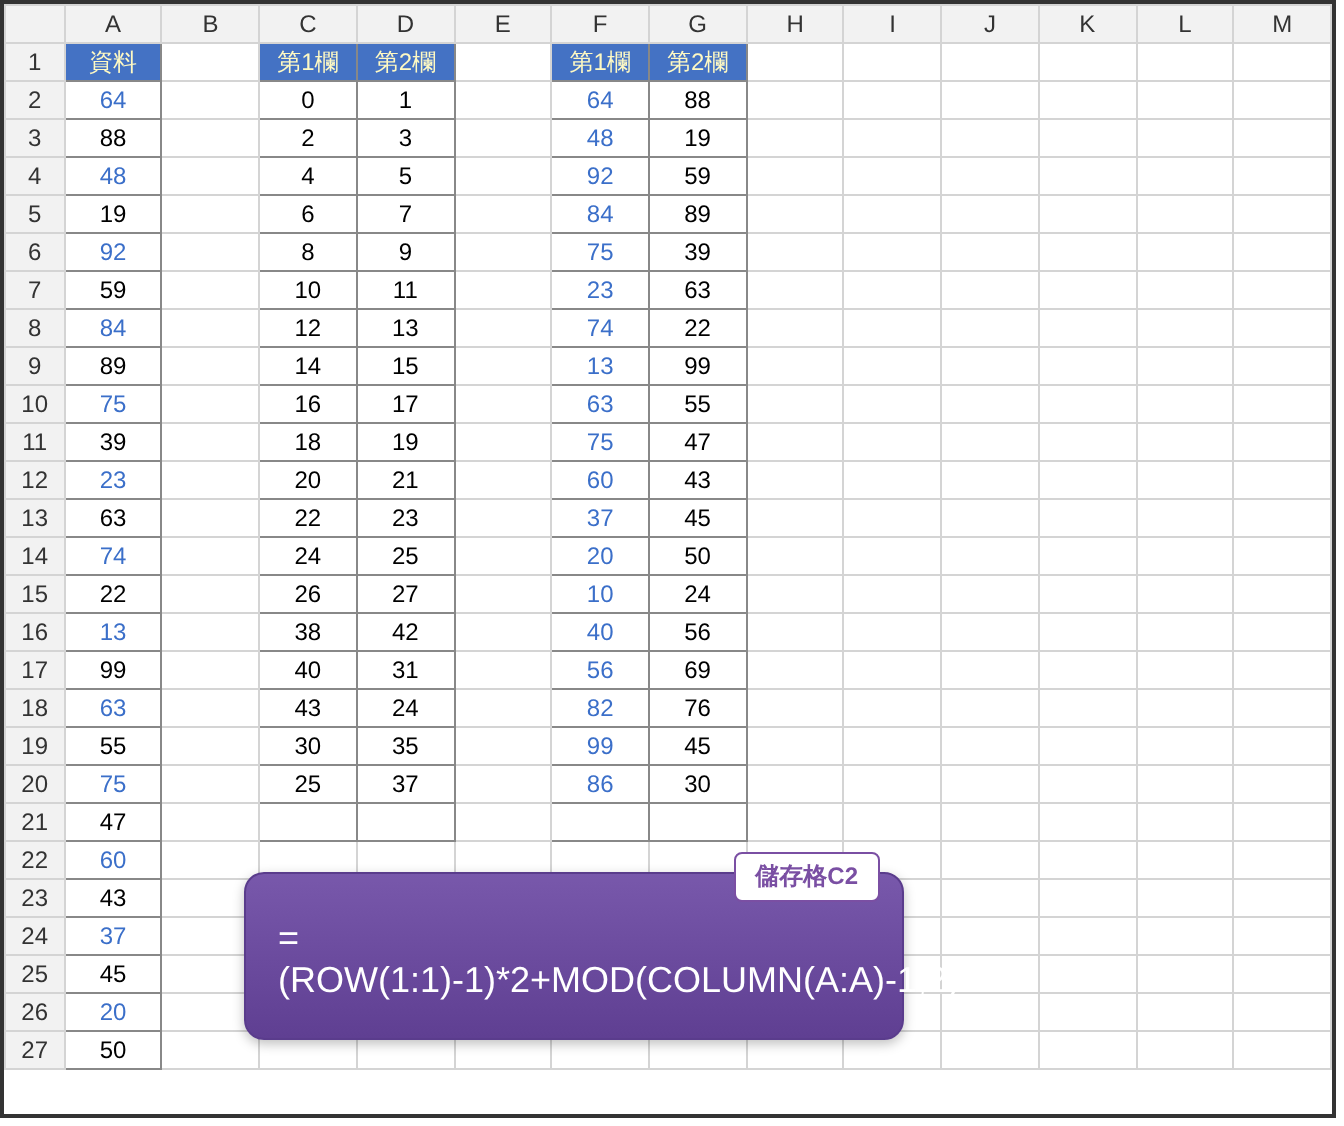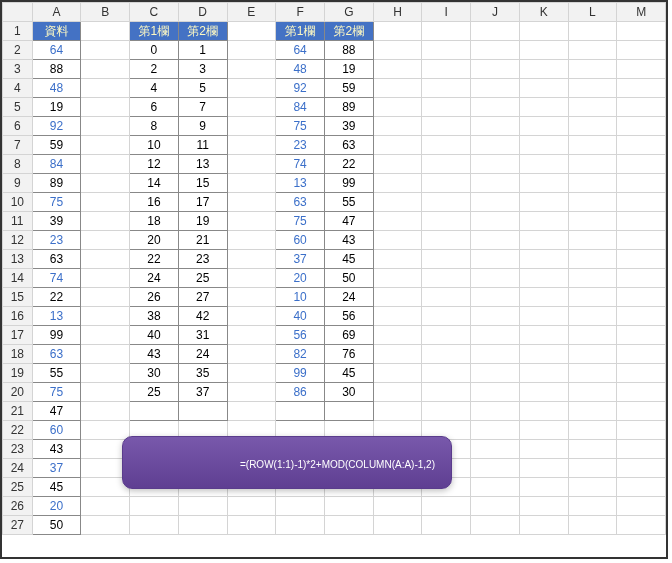--- a/index.html
+++ b/index.html
@@ -89,22 +89,22 @@
     font-size: 12px;
     font-weight: bold;
     z-index: 3;
   }
   .callout-box {
     background: #6b4b9e;
     background: linear-gradient(#7858ab, #5f3f92);
     color: #fff;
     border-radius: 10px;
     padding: 22px 16px 18px;
-    font-size: 10px;
-    text-align: right;
+    font-size: 18px;
+    text-align: left;
     box-shadow: 0 2px 6px rgba(0,0,0,0.25);
     border: 1px solid #5a3c8c;
   }
 </style>
 </head>
 <body>
 
 <table class="sheet">
   <thead>
     <tr>
@@ -554,14 +554,15 @@
         <td></td>
         <td></td>
         <td></td>
         <td></td>
         <td></td>
       </tr>
     </tbody>
 </table>
 
 <div class="callout-wrap">
+  <div class="callout-label">儲存格C2</div>
   <div class="callout-box">=(ROW(1:1)-1)*2+MOD(COLUMN(A:A)-1,2)</div>
 </div>
 
 </body></html>

